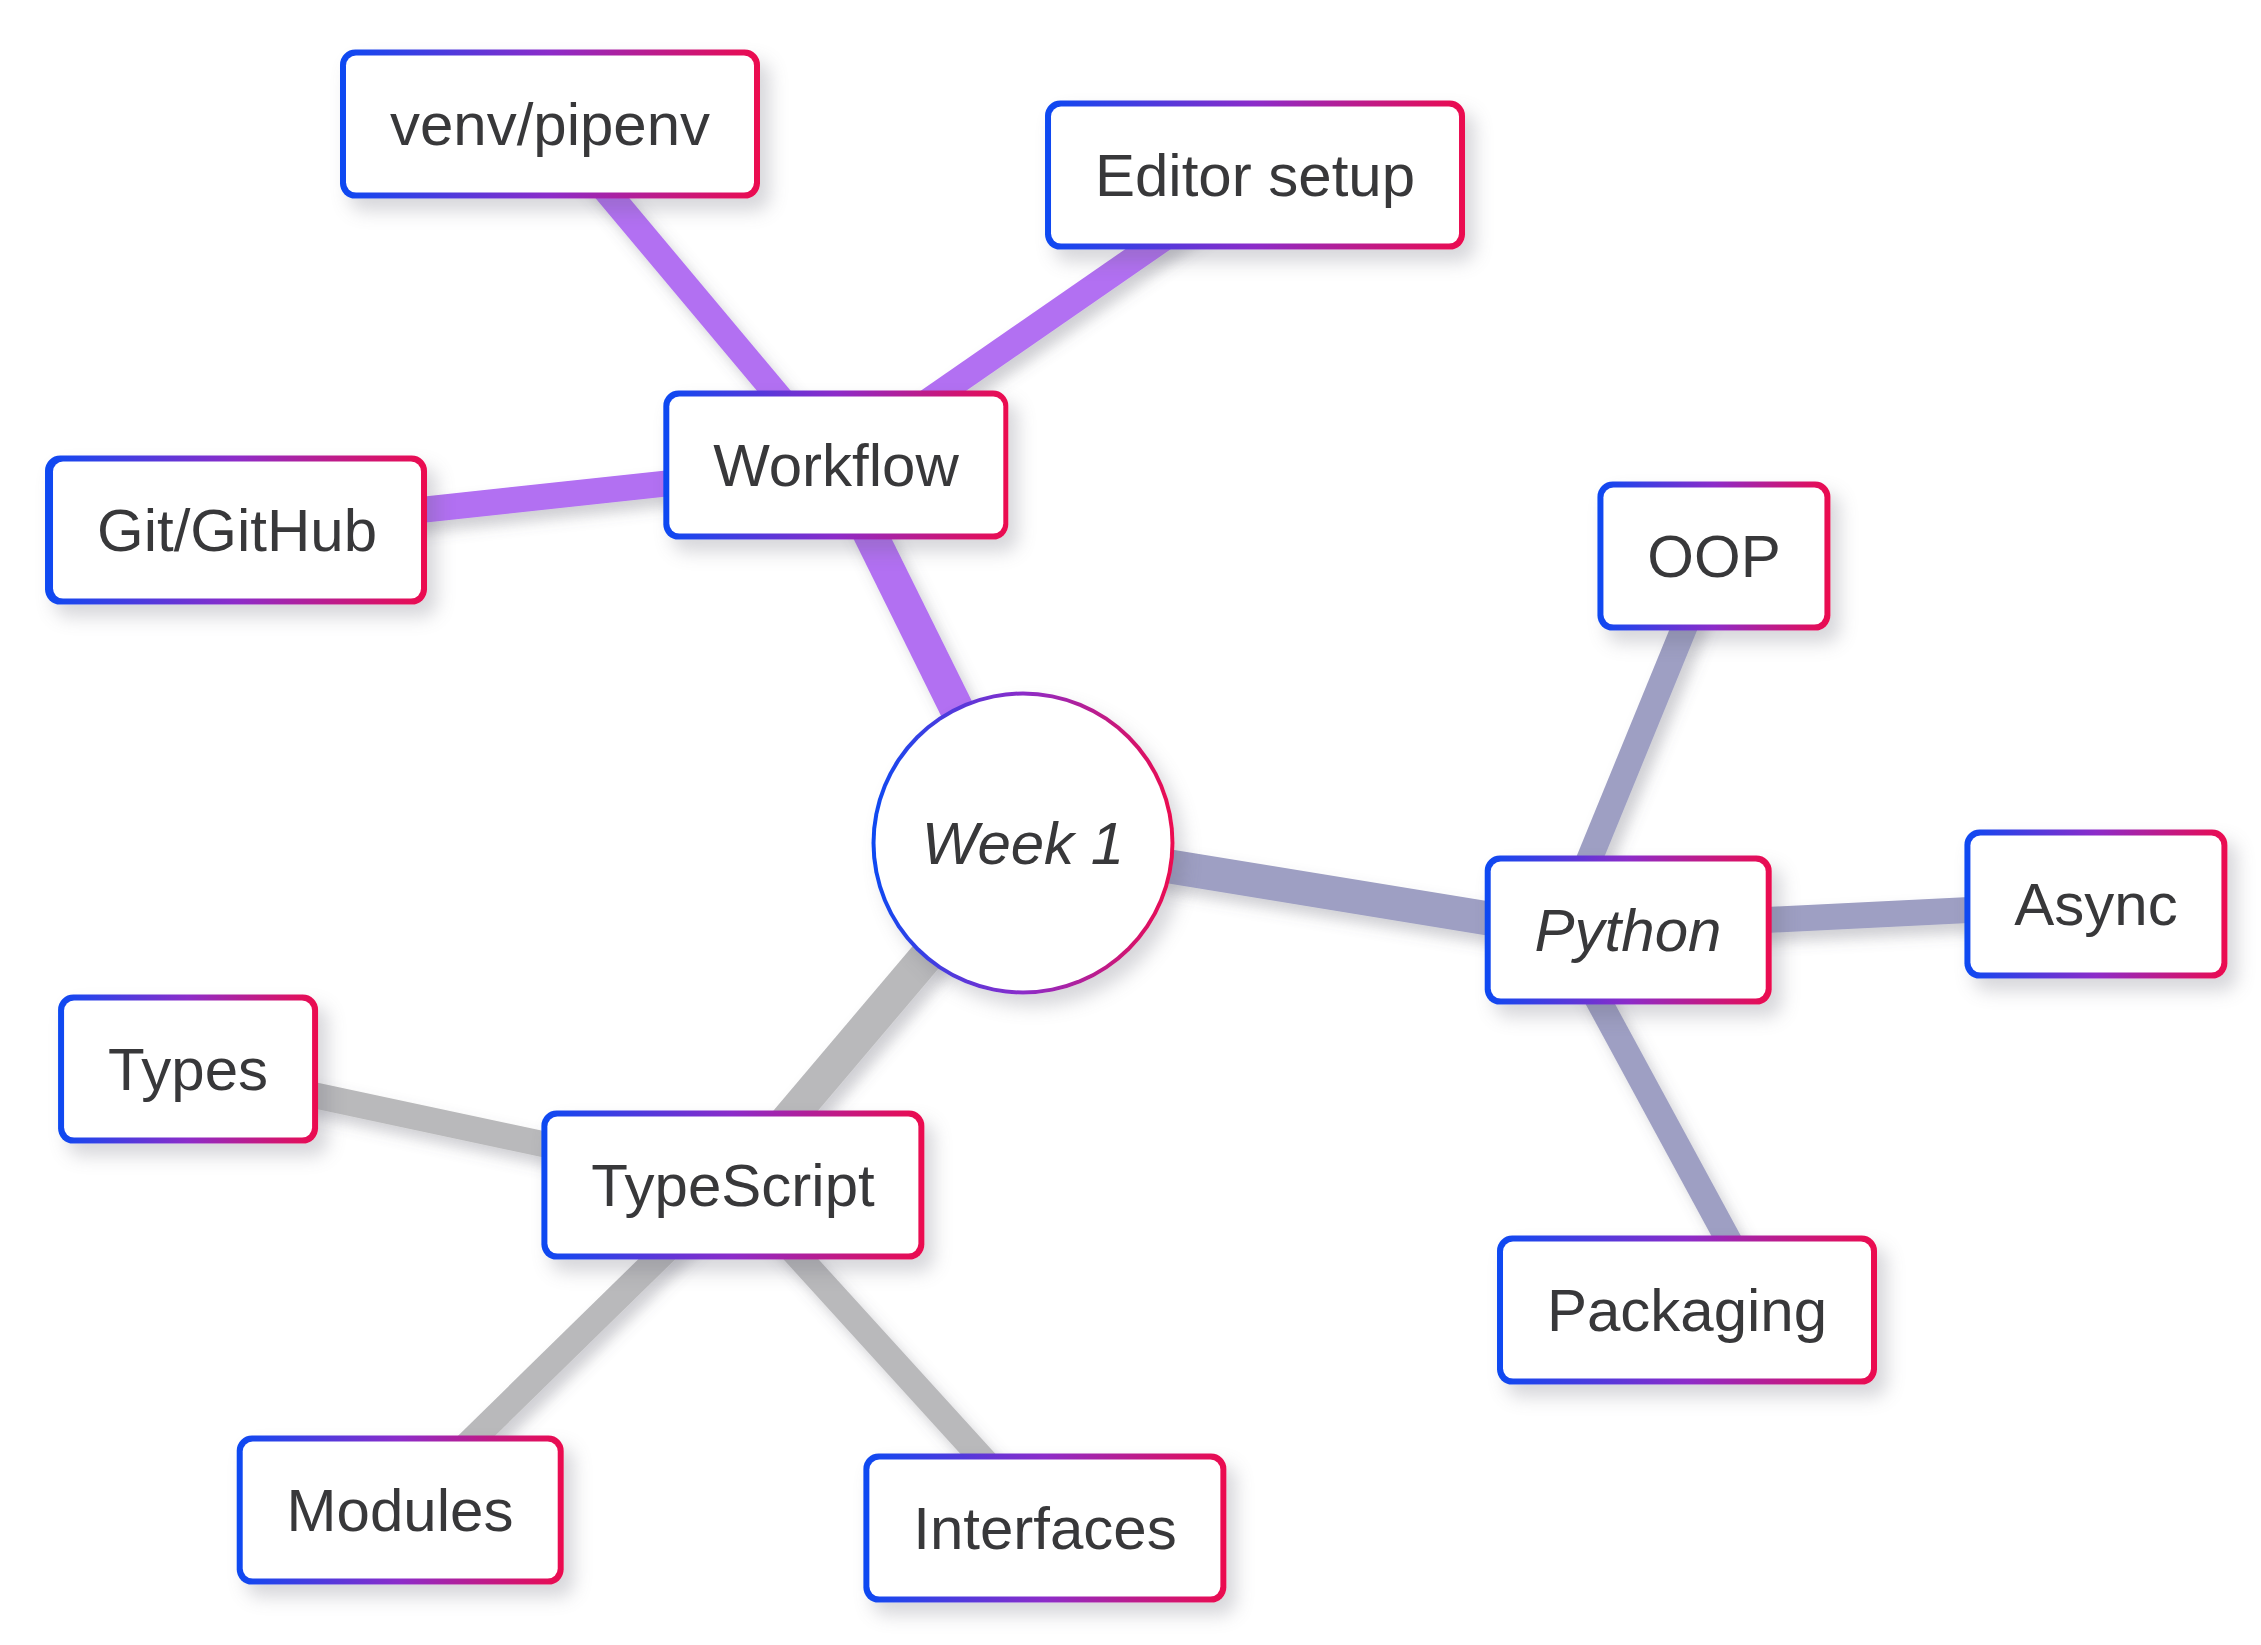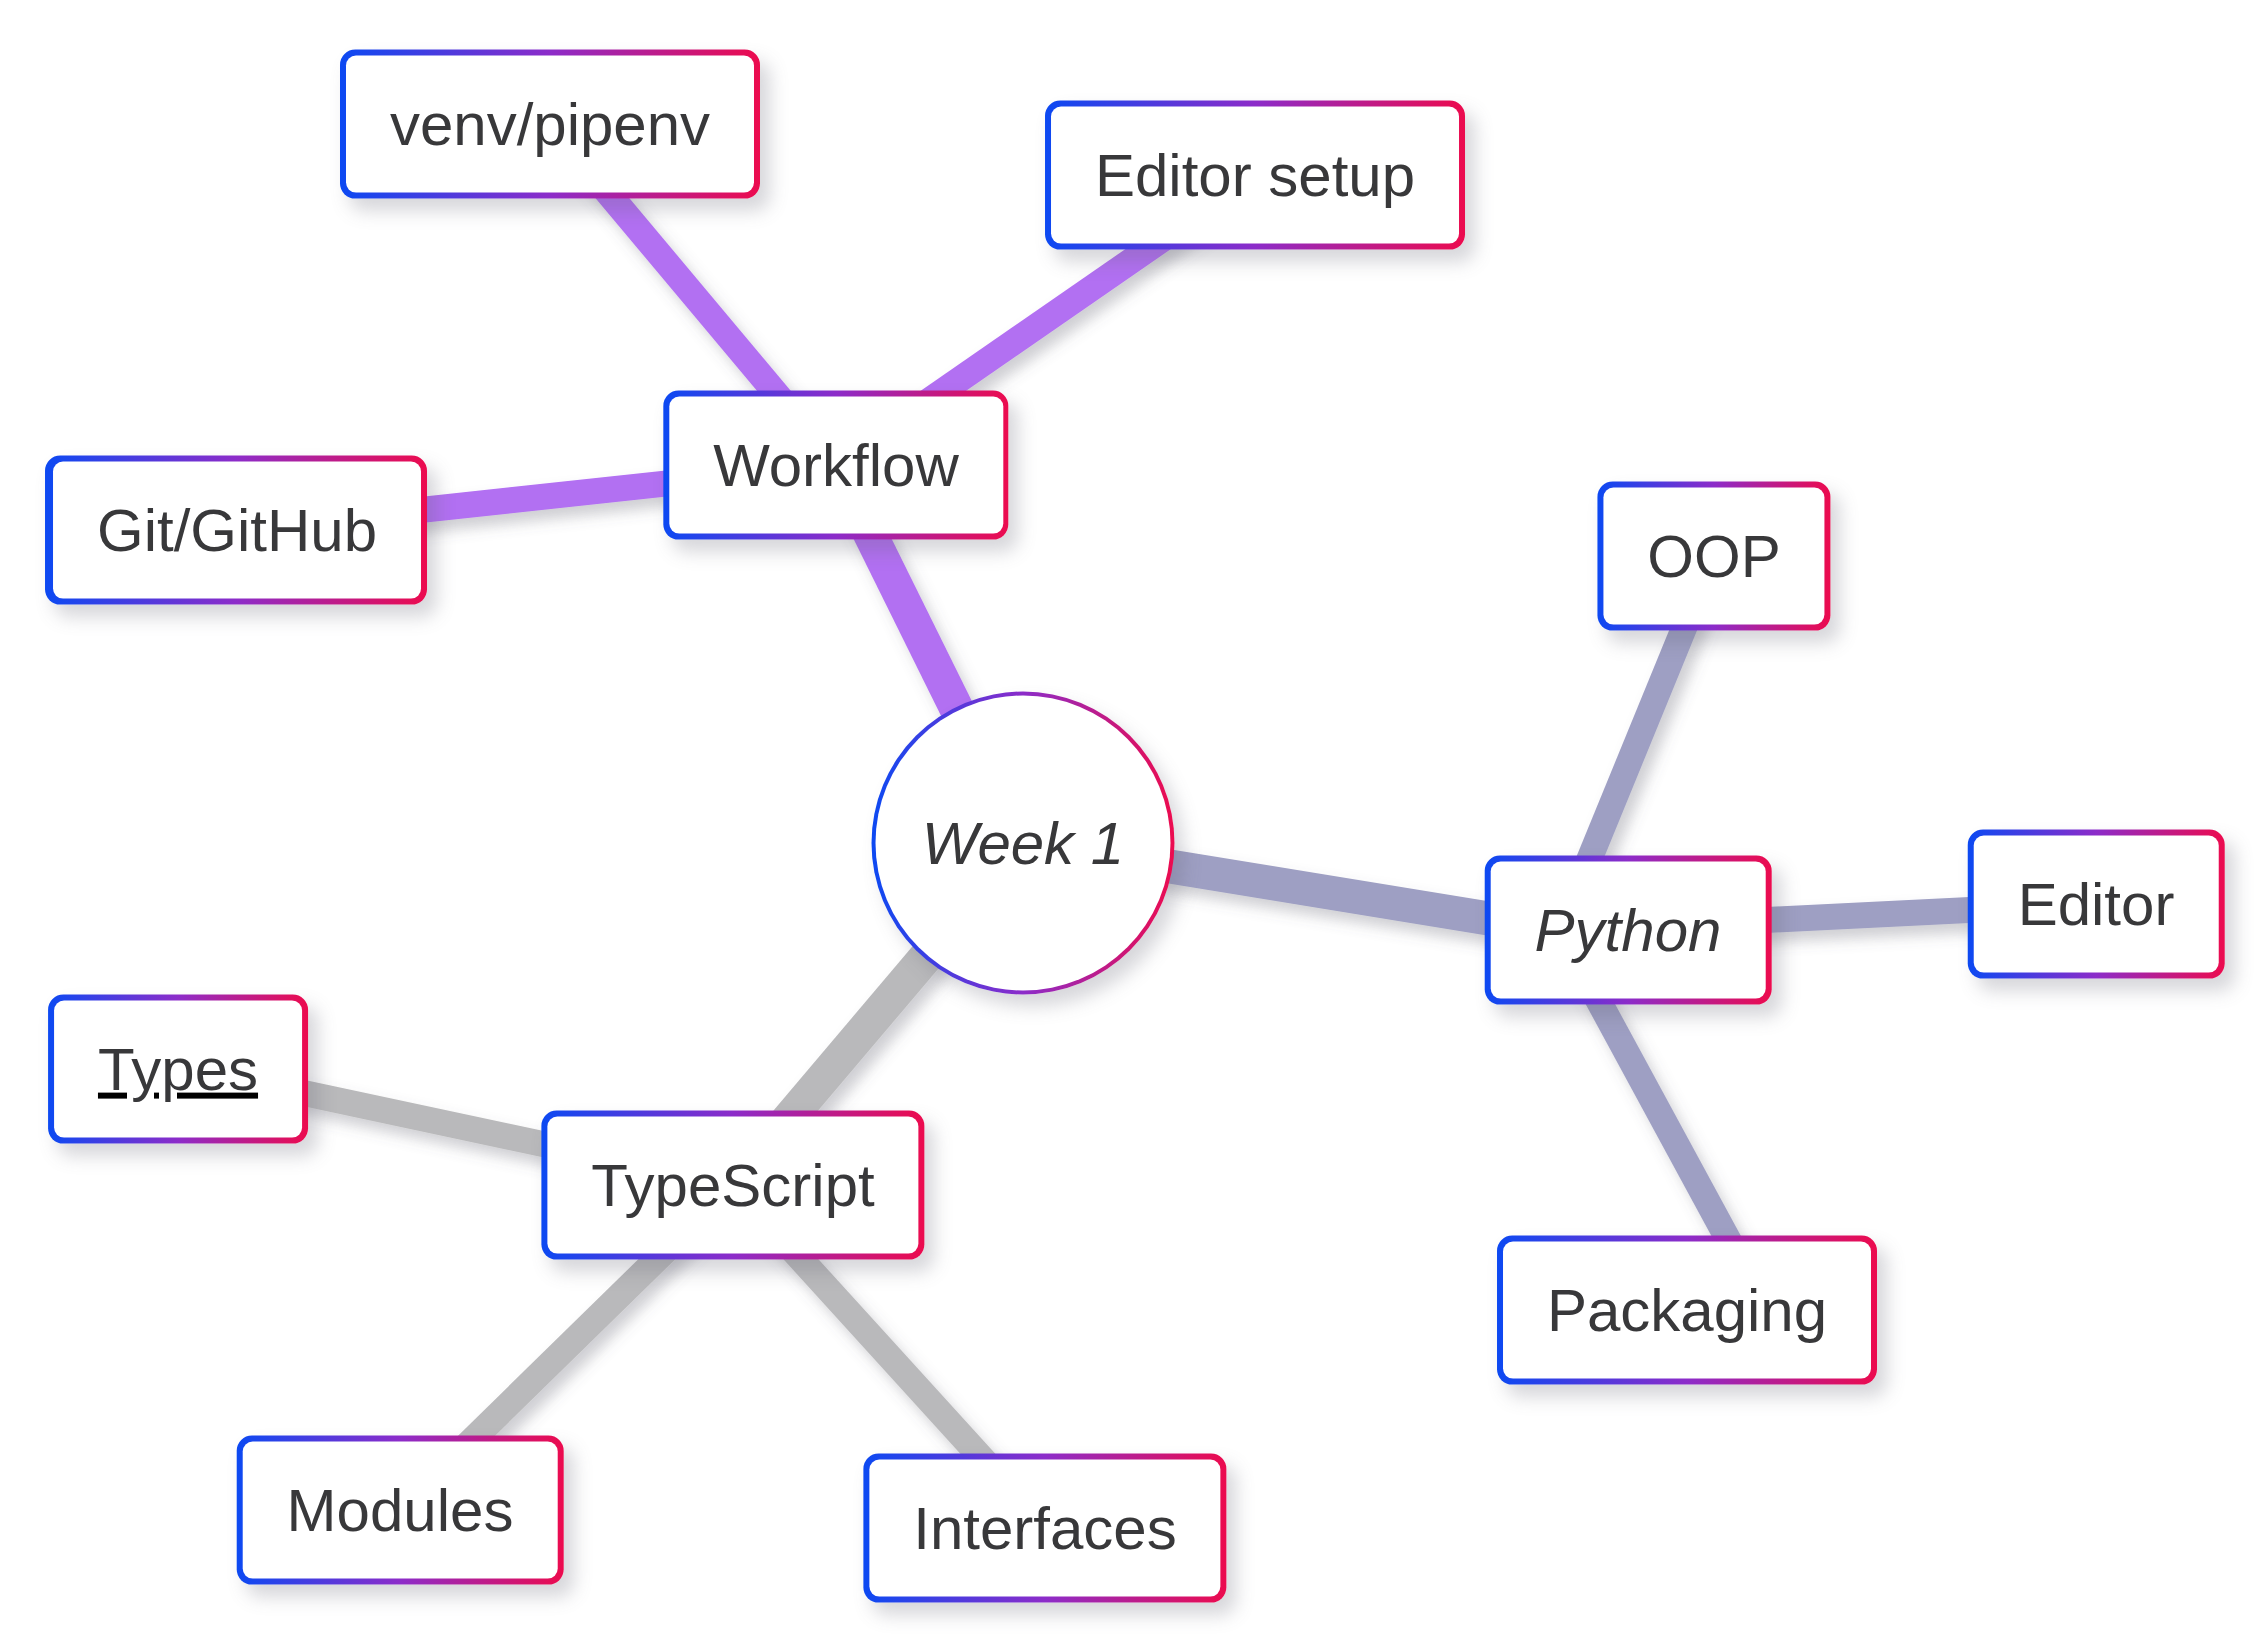--- a/index.html
+++ b/index.html
@@ -113,34 +113,34 @@
           <span>Python</span>
         </div>
       </div>
       <div class="node" style="left: 1714px; top: 556px;">
         <div class="node-inner">
           <span>OOP</span>
         </div>
       </div>
       <div class="node" style="left: 2096px; top: 904px;">
         <div class="node-inner">
-          <span>Editor</span>
+          <span>Async</span>
         </div>
       </div>
       <div class="node" style="left: 1687px; top: 1310px;">
         <div class="node-inner">
           <span>Packaging</span>
         </div>
       </div>
       <div class="node" style="left: 733px; top: 1185px; text-align: center;">
         <div class="node-inner">
           <span>TypeScript</span>
         </div>
       </div>
-      <div class="node" style="left: 178px; top: 1069px; text-decoration: underline;">
+      <div class="node" style="left: 188px; top: 1069px;">
         <div class="node-inner">
           <span>Types</span>
         </div>
       </div>
       <div class="node" style="left: 400px; top: 1510px;">
         <div class="node-inner">
           <span>Modules</span>
         </div>
       </div>
       <div class="node" style="left: 1045px; top: 1528px;">

